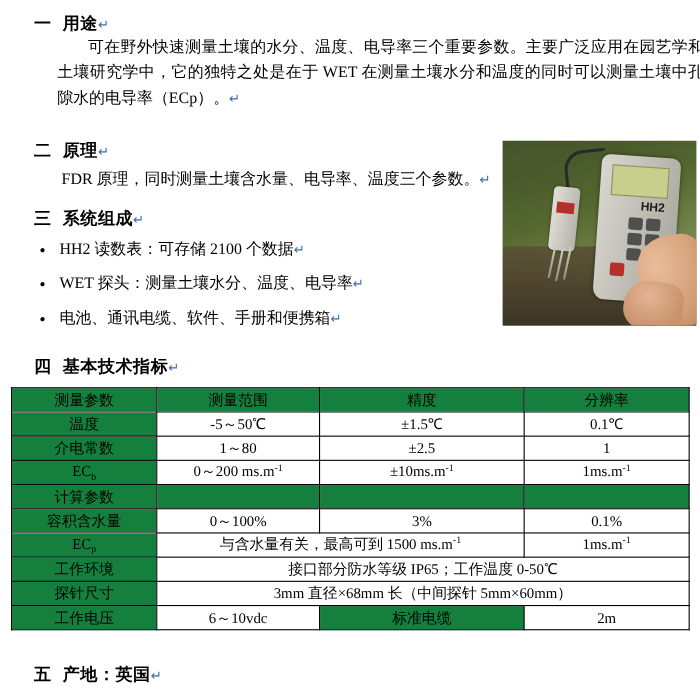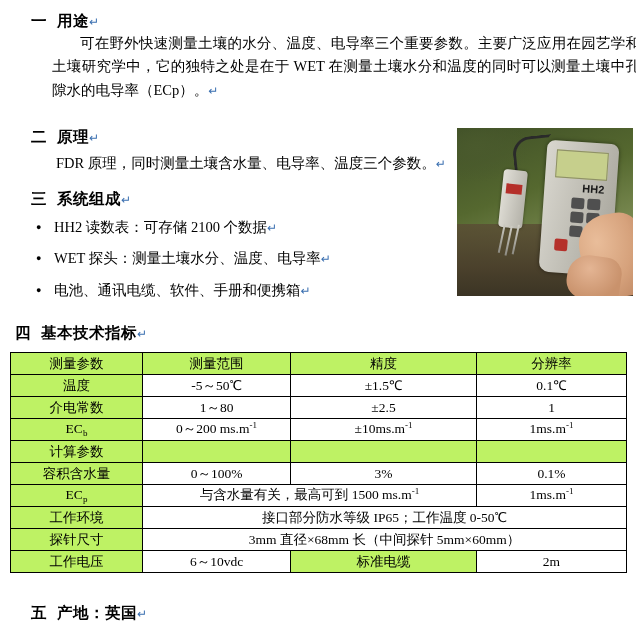--- a/index.html
+++ b/index.html
@@ -67,42 +67,42 @@
     font-size: 9px;
     line-height: 22px;
   }
   
   #sec1-head { position: absolute; left: 28px; top: 8px; }
   #sec1-body { position: absolute; left: 28px; top: 32px; width: 588px; margin-left: 24px; }
   #sec2-head { position: absolute; left: 28px; top: 124px; }
   #sec2-body { position: absolute; left: 28px; top: 152px; width: 420px; }
   #sec3-head { position: absolute; left: 28px; top: 186px; }
   #sec3-body { position: absolute; left: 28px; top: 216px; width: 440px; }
-  #sec4-head { position: absolute; left: 12px; top: 320px; }
+  #sec4-head { position: absolute; left: 28px; top: 320px; }
   #spec-table { position: absolute; left: 10px; top: 352px; }
   #sec5-head { position: absolute; left: 28px; top: 600px; }
 
   table.spec {
     border-collapse: collapse;
     font-size: 13.5px;
     font-family: "Liberation Serif", serif;
     width: 616px;
     table-layout: fixed;
   }
   table.spec td {
     border: 1px solid #000000;
     text-align: center;
     height: 21px;
     padding: 0 2px;
     line-height: 19px;
     white-space: nowrap;
     overflow: hidden;
   }
   table.spec td.shade {
-    background: #bef264;
+    background: #15803d;
   }
   sub { font-size: 9px; vertical-align: baseline; position: relative; top: 3px; }
   sup { font-size: 9px; vertical-align: baseline; position: relative; top: -5px; }
 
   
   #photo {
     position: absolute;
     left: 457px;
     top: 128px;
     width: 176px;

